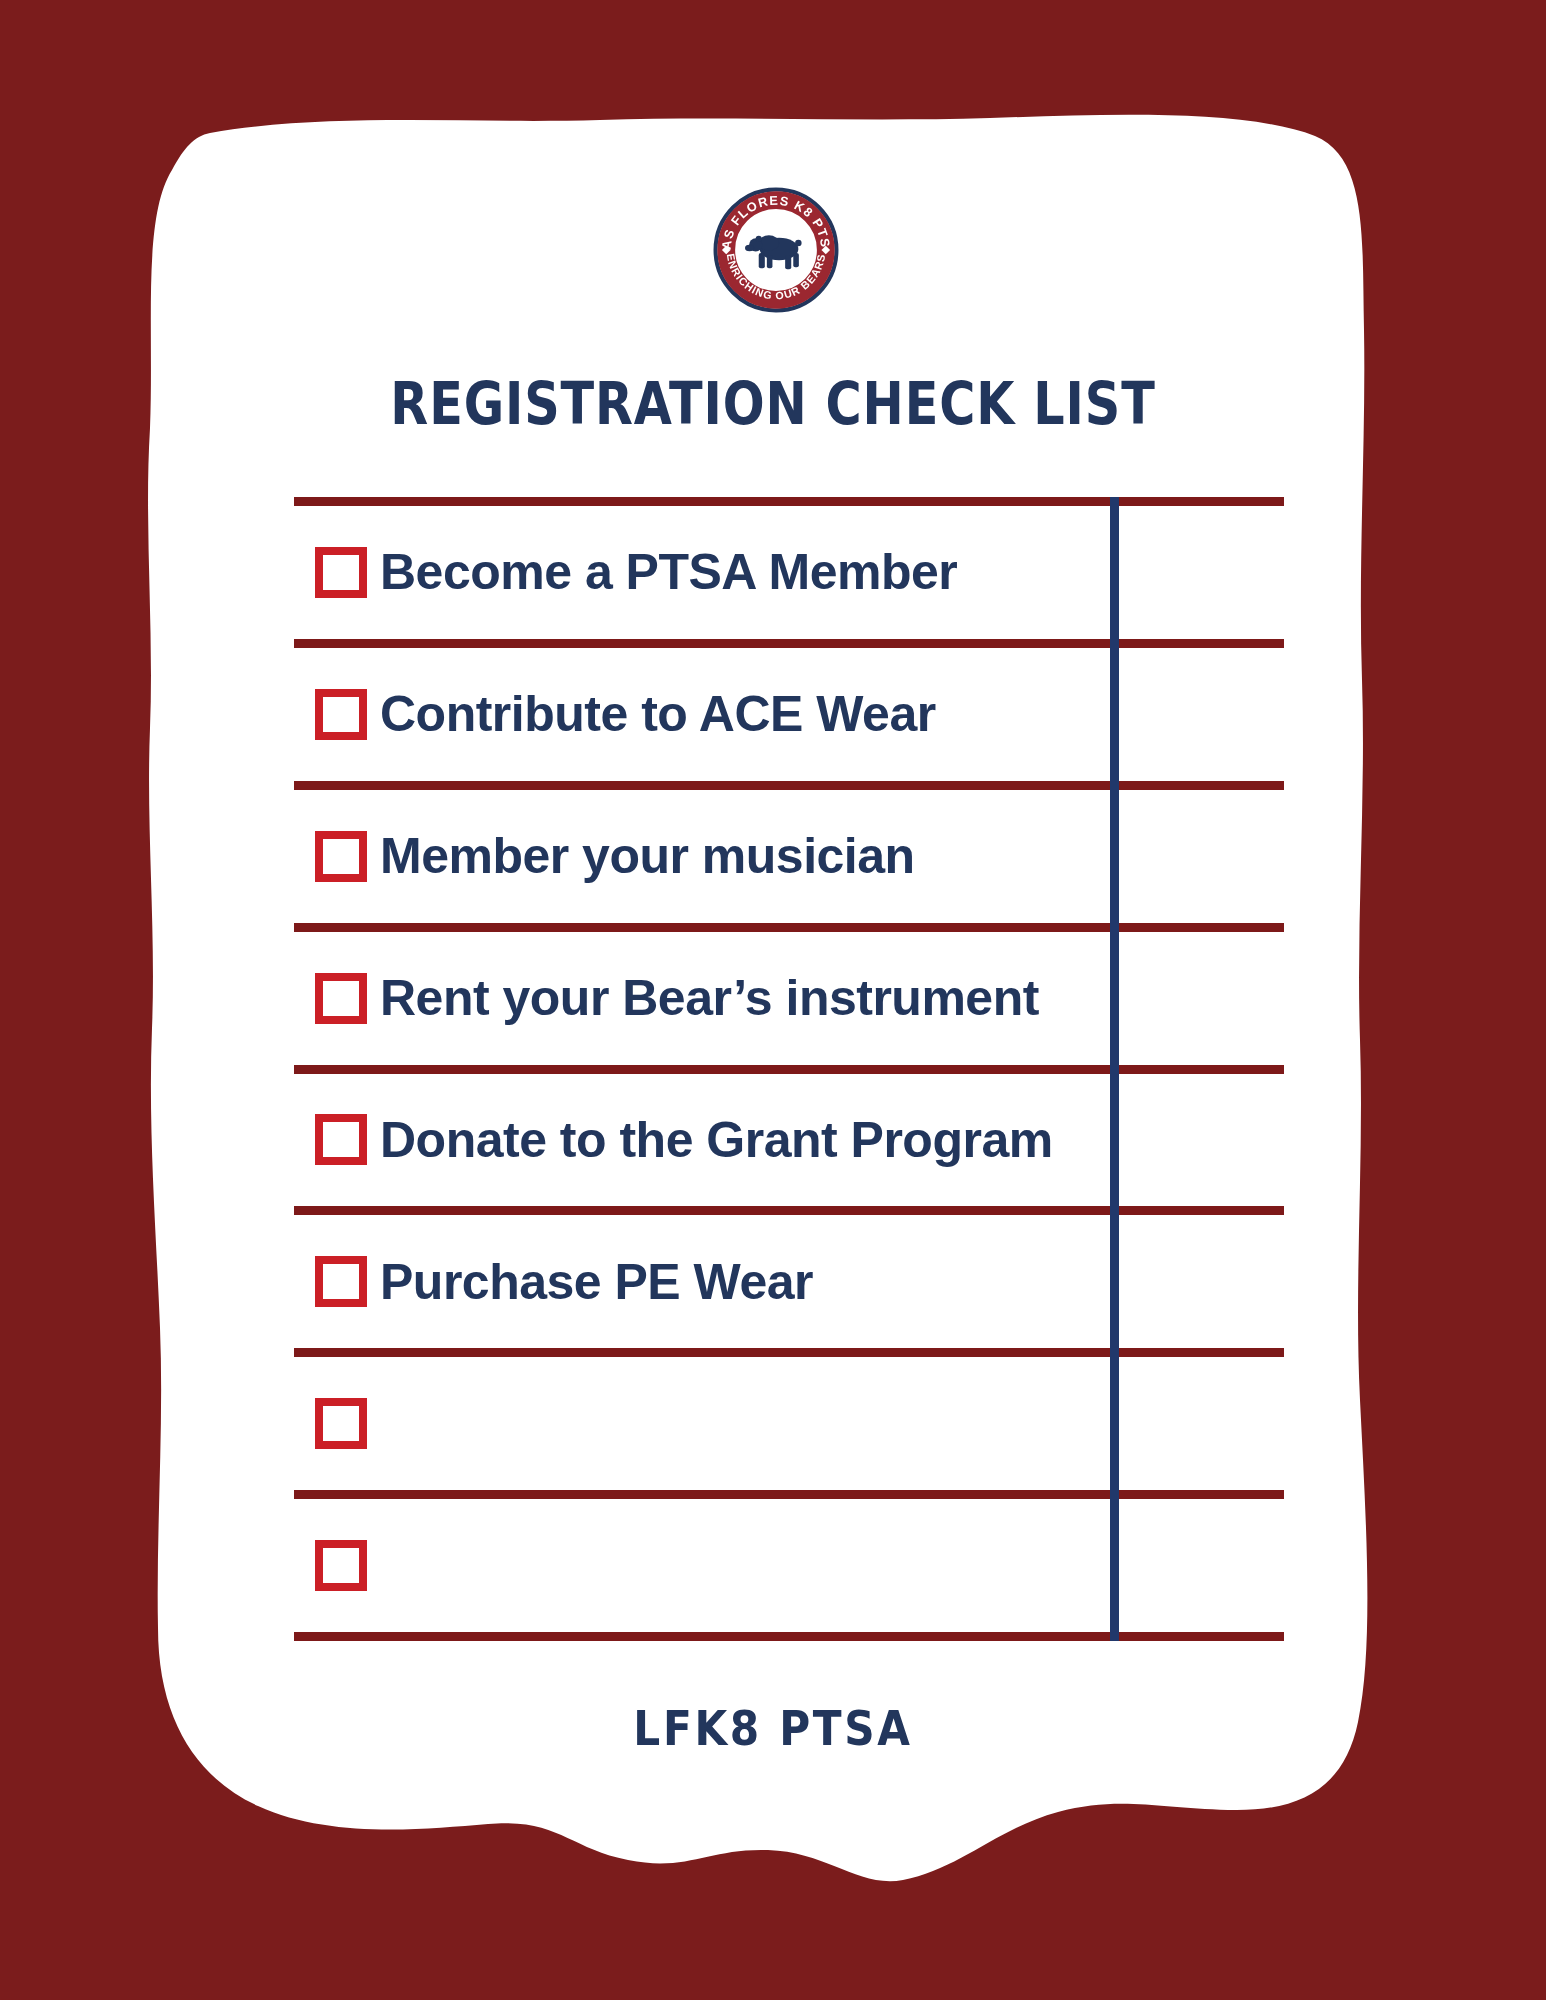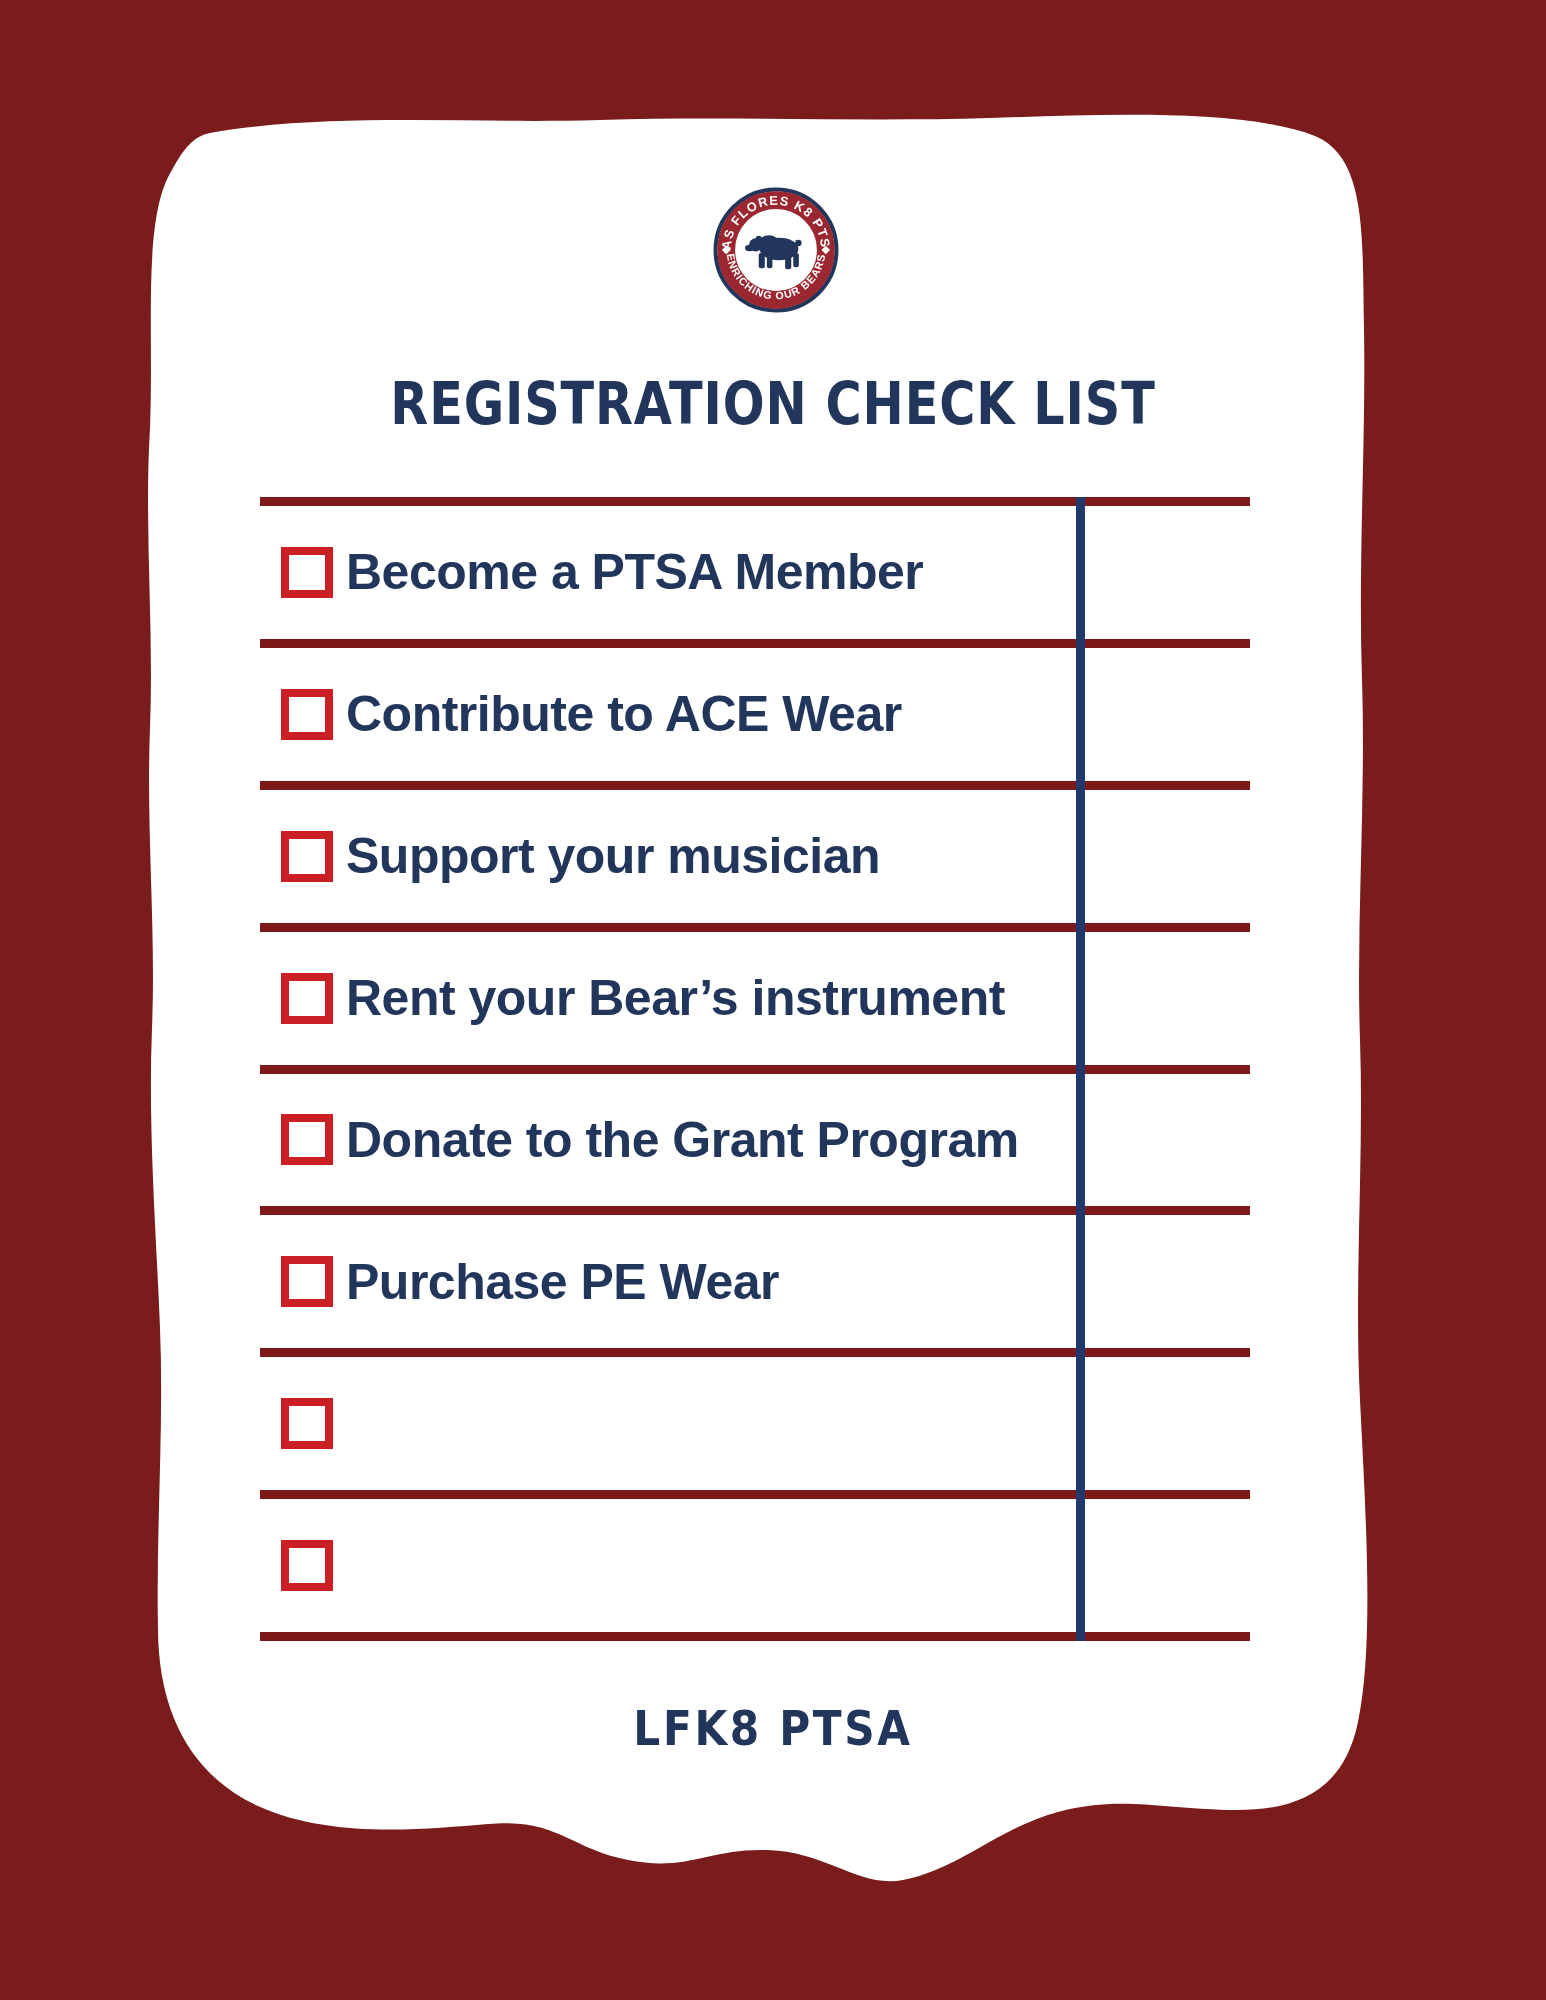--- a/index.html
+++ b/index.html
@@ -32,21 +32,21 @@
     font-family:"DejaVu Sans", sans-serif;
     font-weight:bold;
     font-size:58px;
     line-height:76px;
     color:var(--navy);
     transform:scaleX(0.85);
     letter-spacing:1px;
   }
 
   .checklist{
-    position:absolute;left:260px;top:497px;width:990px;height:1144px;
+    position:absolute;left:294px;top:497px;width:990px;height:1144px;
     display:flex;flex-direction:column;
     border-bottom:9px solid var(--line);
   }
   .row{
     flex:1;
     border-top:9px solid var(--line);
     display:flex;align-items:center;
   }
   .checkbox{
     width:52px;height:51px;
@@ -151,21 +151,21 @@
   </div>
 
 
   <div class="row">
     <span class="checkbox"></span>
     <span class="row-label">Contribute to ACE Wear</span>
   </div>
 
   <div class="row">
     <span class="checkbox"></span>
-    <span class="row-label">Support your musician</span>
+    <span class="row-label">Member your musician</span>
   </div>
 
   <div class="row">
     <span class="checkbox"></span>
     <span class="row-label">Rent your Bear’s instrument</span>
   </div>
 
   <div class="row">
     <span class="checkbox"></span>
     <span class="row-label">Donate to the Grant Program</span>

